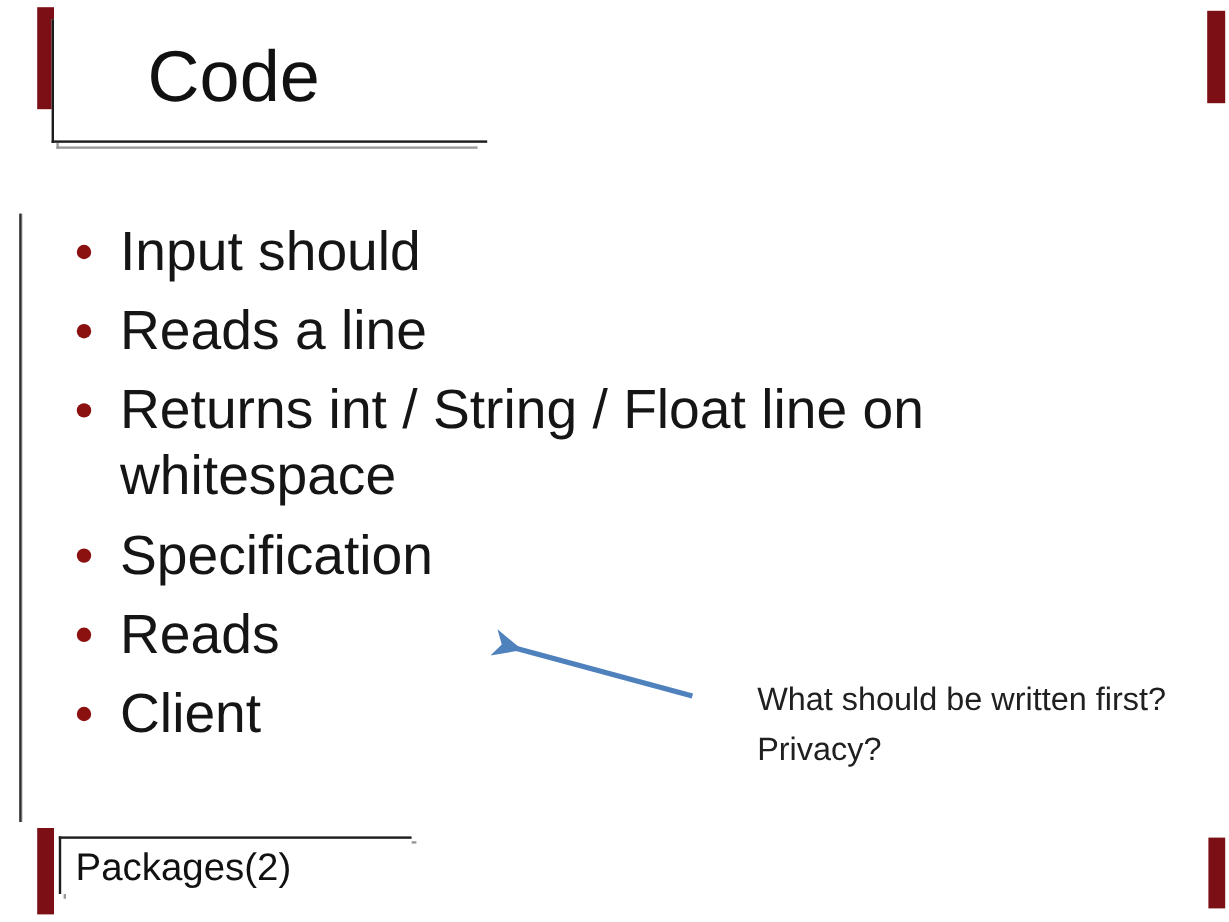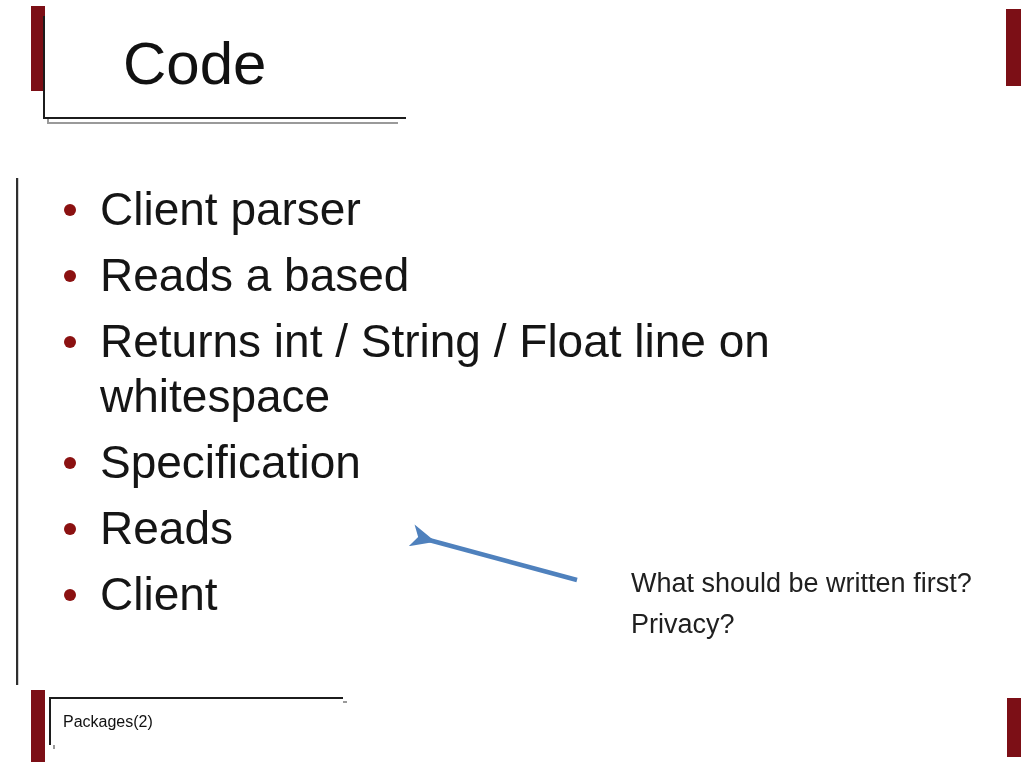--- a/index.html
+++ b/index.html
@@ -77,21 +77,21 @@
     border-left:2px solid #9a9a9a;border-top:2px solid #9a9a9a;
   }
   .footer-box{
     position:absolute;left:49px;top:697px;width:292px;height:46px;
     border-left:2px solid var(--border,#1c1c1c);
     border-top:2px solid var(--border,#1c1c1c);
     background:#ffffff;
   }
   .footer-text{
     position:absolute;left:12px;top:8px;
-    font-size:16px;line-height:30px;color:#111111;
+    font-size:32px;line-height:30px;color:#111111;
     white-space:nowrap;
   }
 </style>
 </head>
 <body>
 
 <div id="slide">
 
   <div class="corner-bar bar-tl"></div>
   <div class="corner-bar bar-tr"></div>
@@ -99,22 +99,22 @@
   <div class="corner-bar bar-br"></div>
 
   <div class="title-box-shadow"></div>
   <div class="title-box">
     <div class="title-text">Code</div>
   </div>
 
   <div class="content-rule"></div>
 
   <ul class="bullet-list">
-    <li>Client parser</li>
-    <li>Reads a based</li>
+    <li>Input should</li>
+    <li>Reads a line</li>
     <li>Returns int / String / Float line on whitespace</li>
     <li>Specification</li>
     <li>Reads</li>
     <li>Client</li>
   </ul>
 
   <svg class="arrow-svg" viewBox="0 0 1024 768" xmlns="http://www.w3.org/2000/svg">
     <defs>
       <marker id="ah" markerWidth="6" markerHeight="6" refX="1.5" refY="2.5" orient="auto">
         <path class="head" d="M0,2.5 L5.5,0 L4,2.5 L5.5,5 z"></path>

